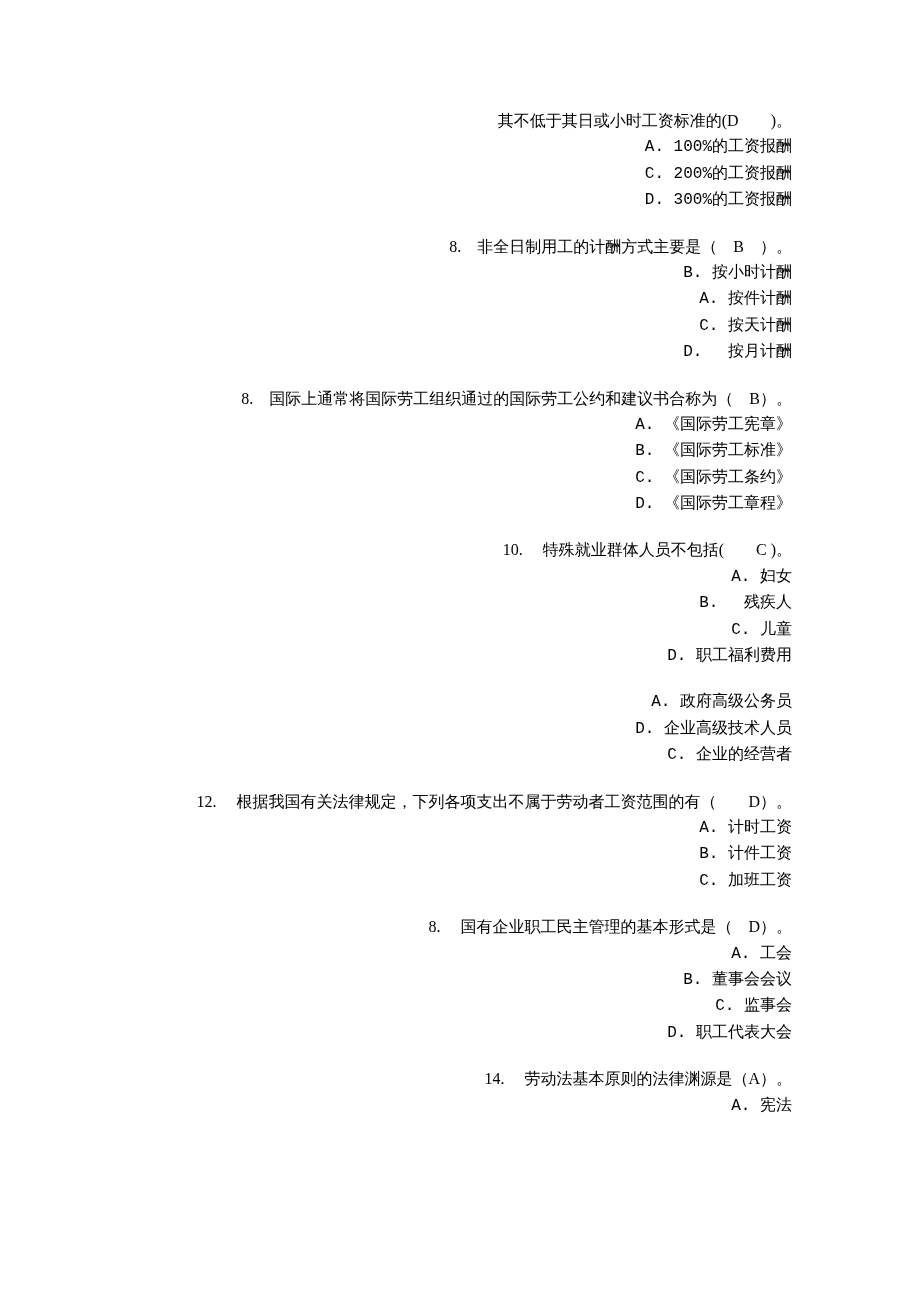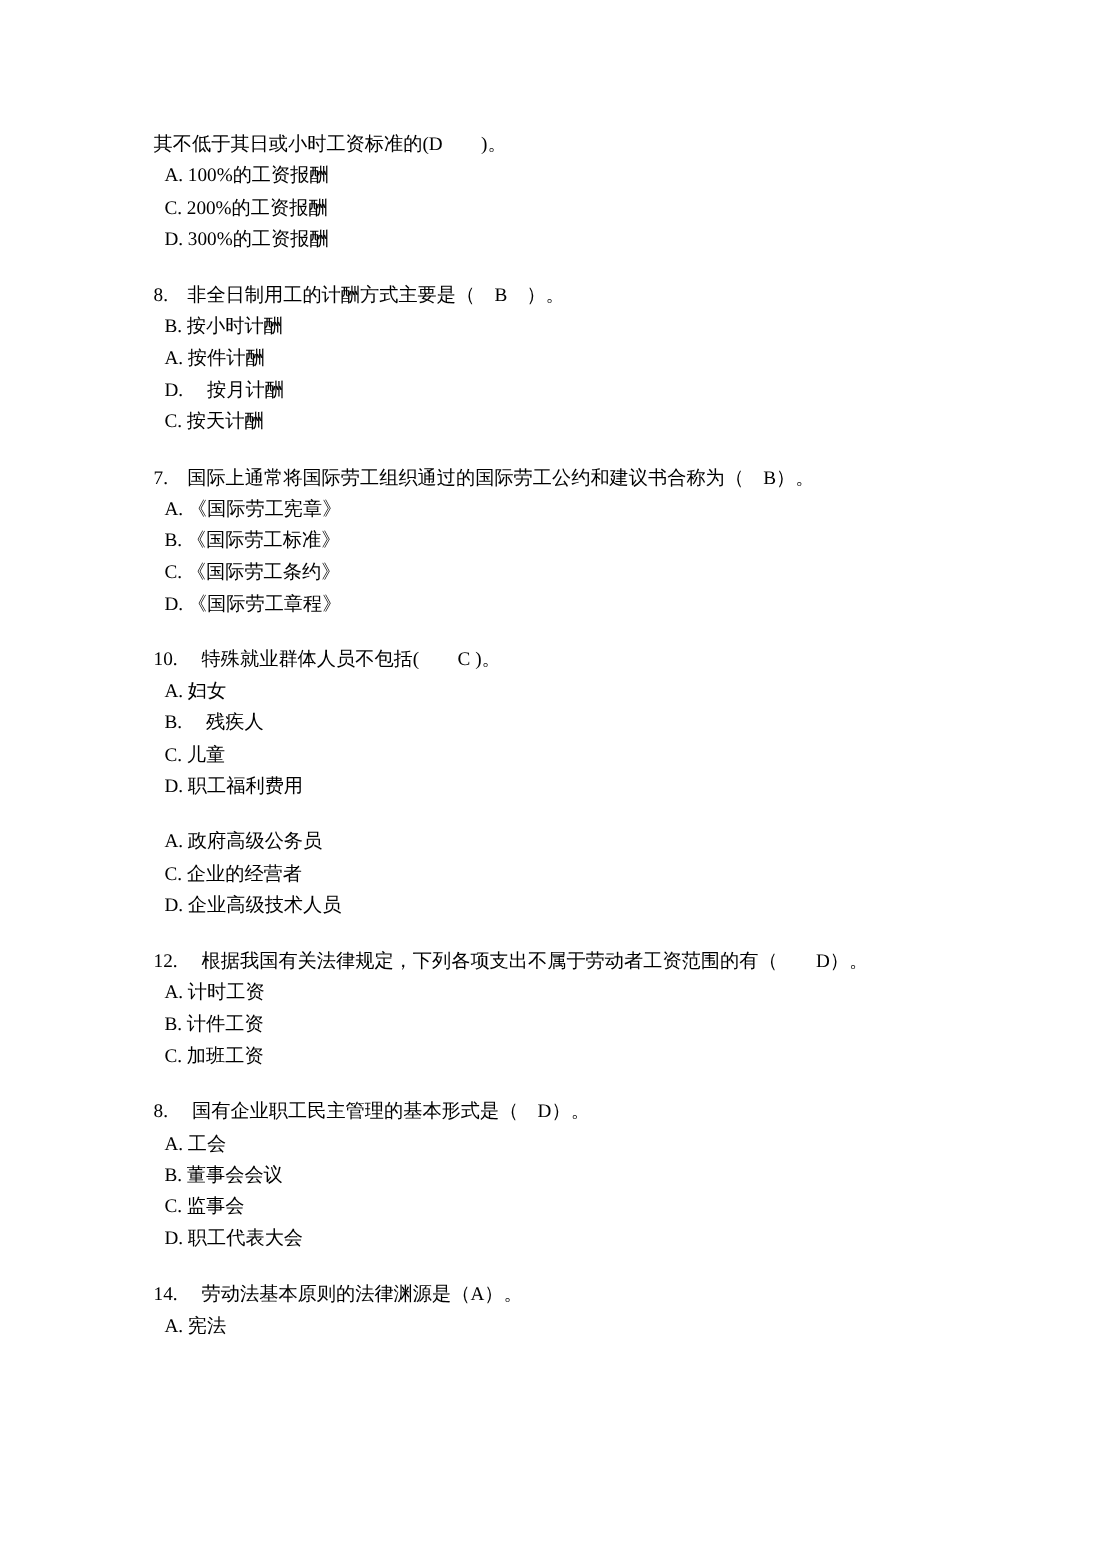--- a/index.html
+++ b/index.html
@@ -12,69 +12,71 @@
       line-height: 1.65;
     }
     .page {
       width: 920px;
       min-height: 1302px;
       padding: 108px 128px 80px 128px;
       box-sizing: border-box;
     }
     .question {
       margin-bottom: 20px;
+      text-align: right;
     }
     .stem {
       margin: 0;
     }
     .option {
       margin: 0;
       padding-left: 9px;
+      font-family: Liberation Mono, monospace;
     }
   </style>
 </head>
 <body>
 
 <div class="page">
 
   <div class="question">
     <p class="stem">其不低于其日或小时工资标准的(D　　)。</p>
     <p class="option">A. 100%的工资报酬</p>
     <p class="option">C. 200%的工资报酬</p>
     <p class="option">D. 300%的工资报酬</p>
   </div>
 
   <div class="question">
     <p class="stem">8.　非全日制用工的计酬方式主要是（　B　）。</p>
     <p class="option">B.  按小时计酬</p>
     <p class="option">A.  按件计酬</p>
+    <p class="option">C.  按天计酬</p>
     <p class="option">D. 　按月计酬</p>
-    <p class="option">C.  按天计酬</p>
   </div>
 
   <div class="question">
-    <p class="stem">7.　国际上通常将国际劳工组织通过的国际劳工公约和建议书合称为（　B）。</p>
+    <p class="stem">8.　国际上通常将国际劳工组织通过的国际劳工公约和建议书合称为（　B）。</p>
     <p class="option">A.  《国际劳工宪章》</p>
     <p class="option">B.  《国际劳工标准》</p>
     <p class="option">C.  《国际劳工条约》</p>
     <p class="option">D.  《国际劳工章程》</p>
   </div>
 
   <div class="question">
     <p class="stem">10.　 特殊就业群体人员不包括(　　C )。</p>
     <p class="option">A.  妇女</p>
     <p class="option">B. 　残疾人</p>
     <p class="option">C.  儿童</p>
     <p class="option">D.  职工福利费用</p>
   </div>
 
   <div class="question">
     <p class="option">A.  政府高级公务员</p>
+    <p class="option">D.  企业高级技术人员</p>
     <p class="option">C.  企业的经营者</p>
-    <p class="option">D.  企业高级技术人员</p>
   </div>
 
   <div class="question">
     <p class="stem">12.　 根据我国有关法律规定，下列各项支出不属于劳动者工资范围的有（　　D）。</p>
     <p class="option">A.  计时工资</p>
     <p class="option">B.  计件工资</p>
     <p class="option">C.  加班工资</p>
   </div>
 
   <div class="question">

